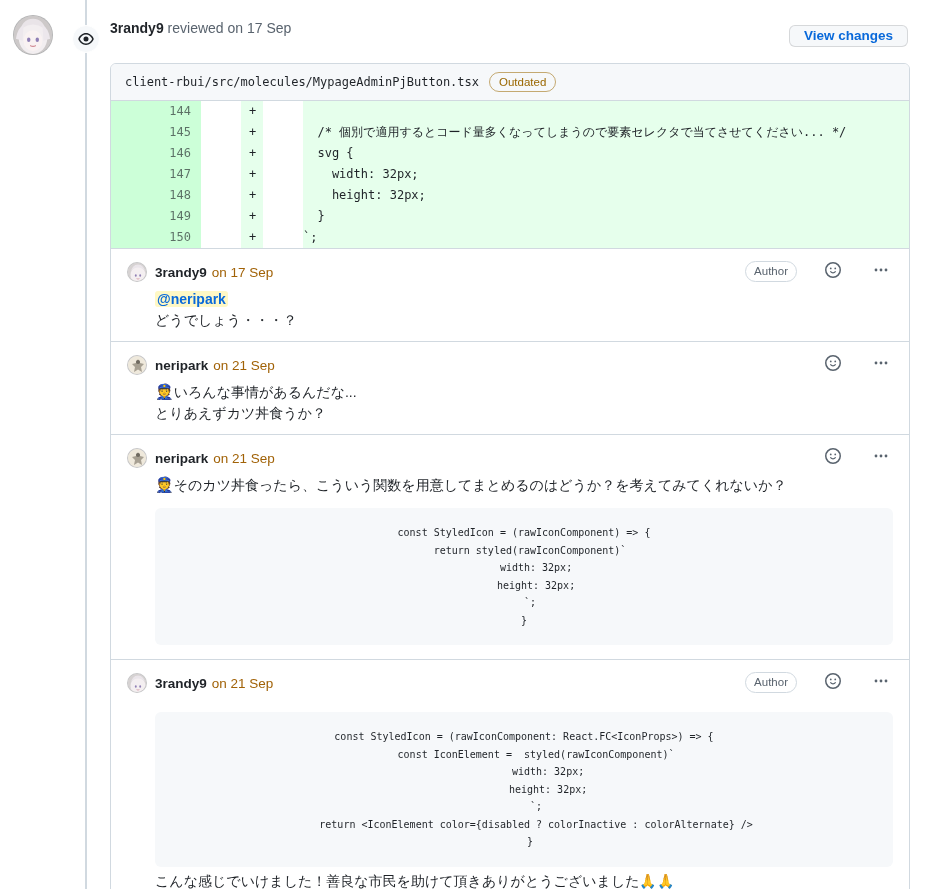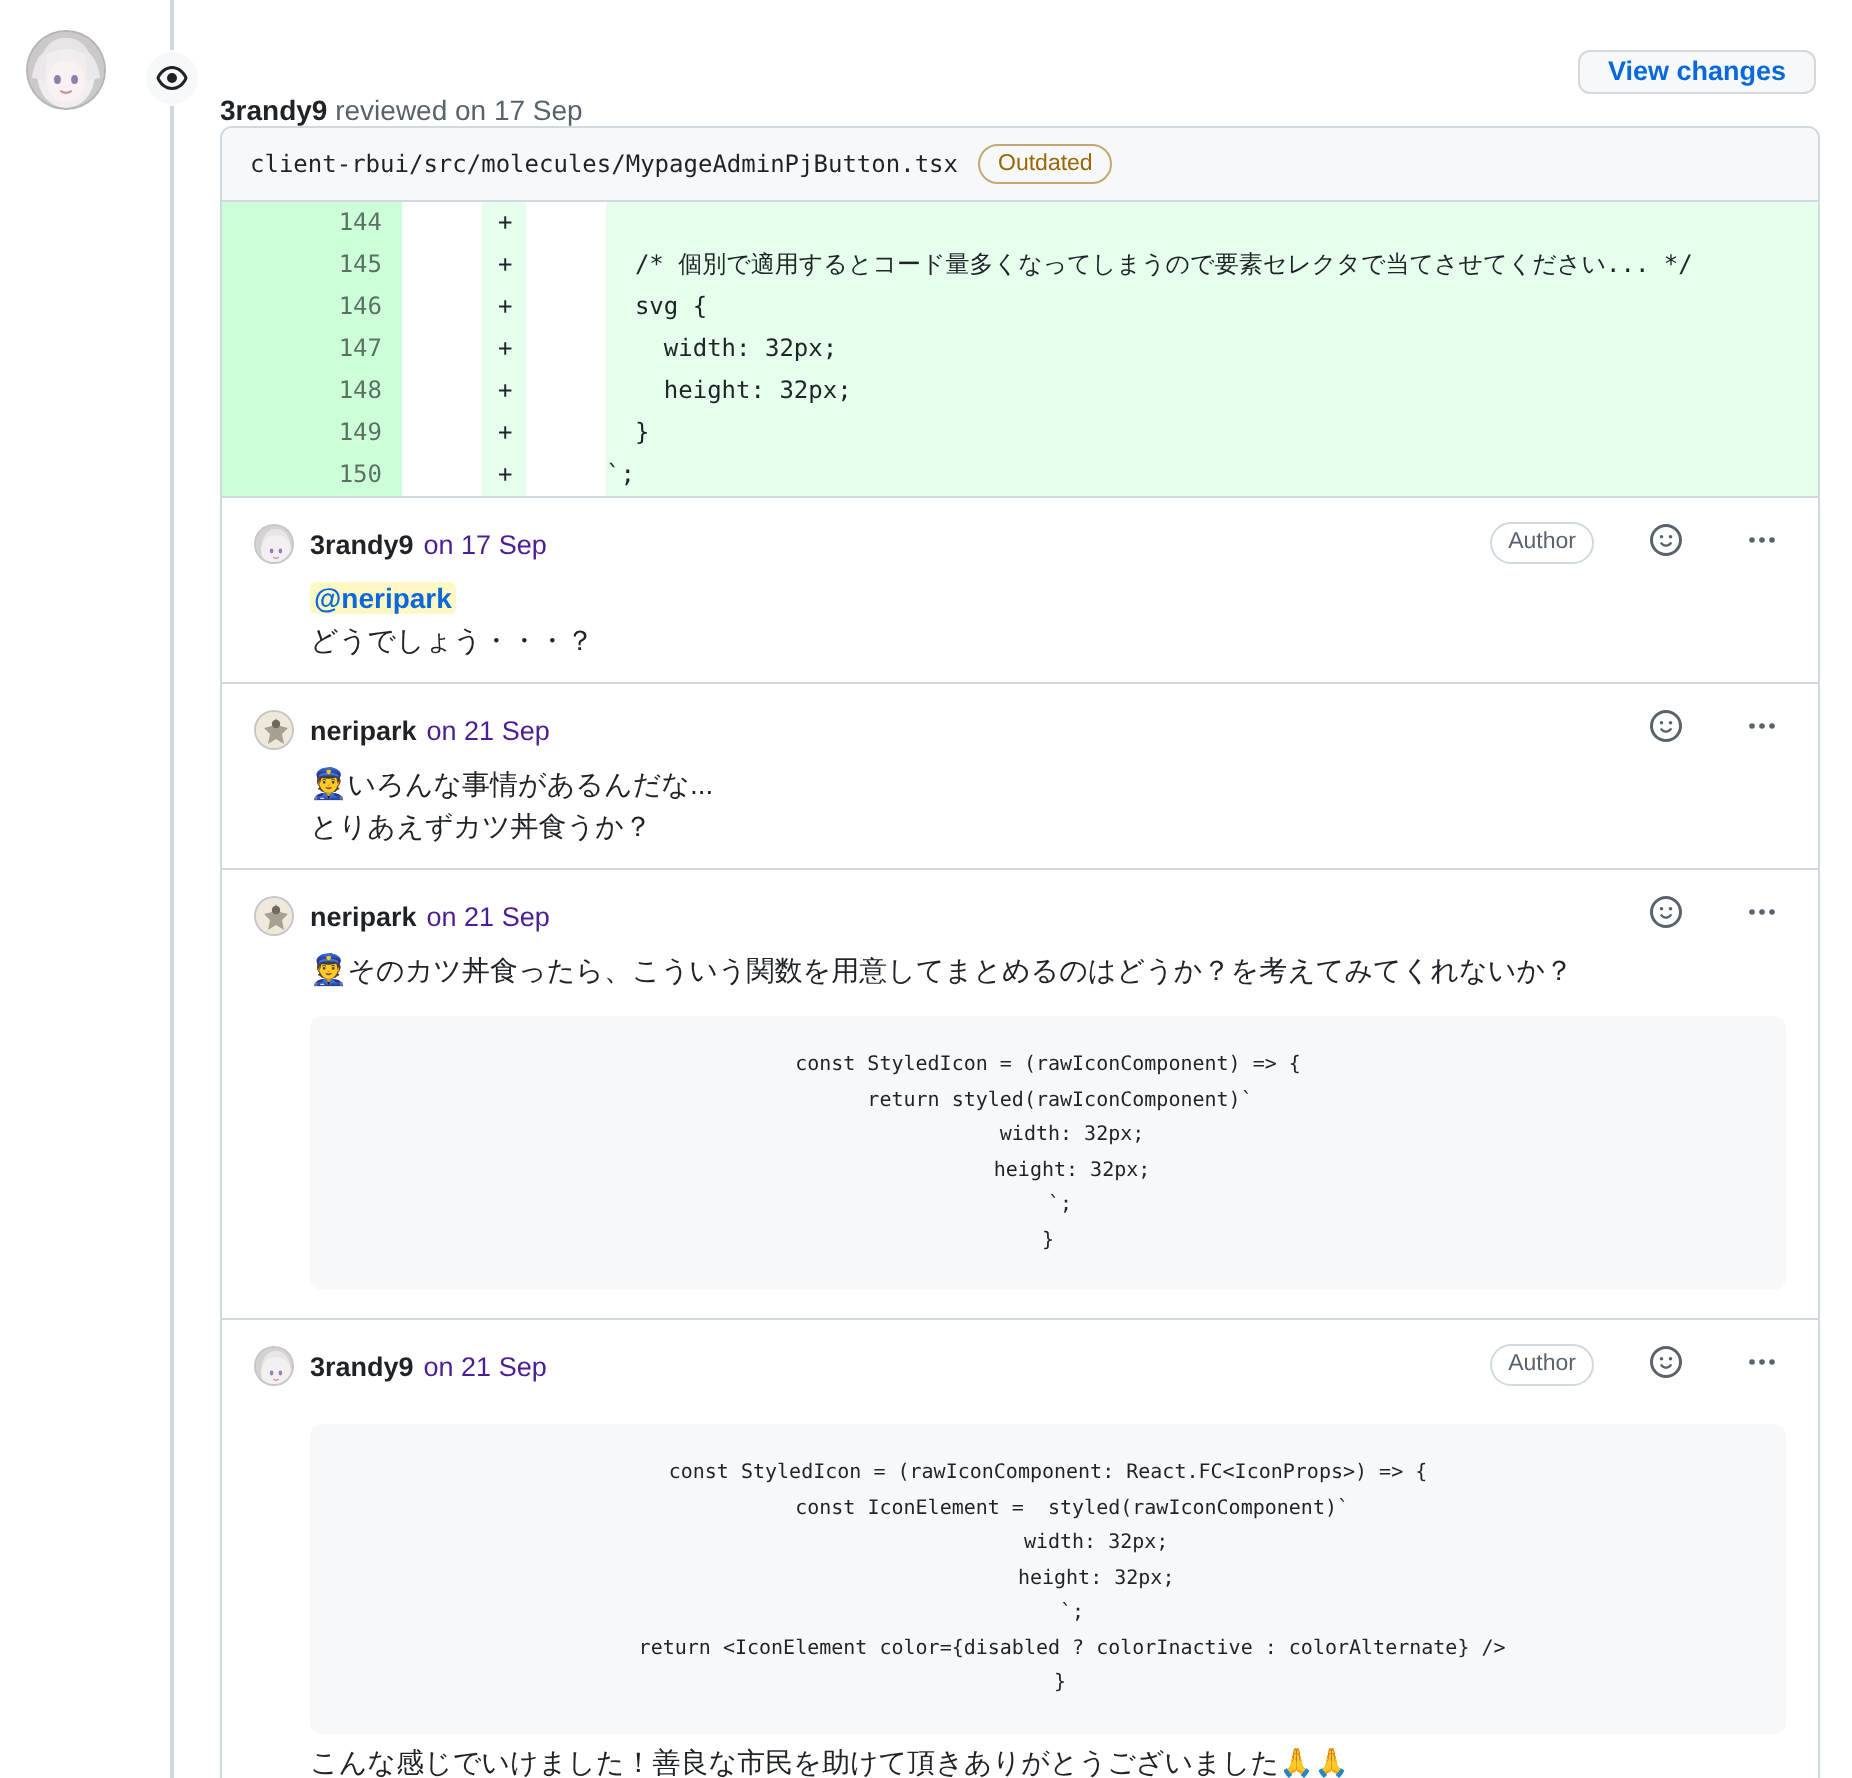--- a/index.html
+++ b/index.html
@@ -69,21 +69,21 @@
     display: flex;
     align-items: center;
     justify-content: center;
     border: 1px solid #ffffff;
   }
   .eye-badge svg { display: block; }
 
   .review-title {
     position: absolute;
     left: 110px;
-    top: 37px;
+    top: 10px;
     font-size: 14px;
     line-height: 20px;
     color: #59636e;
     white-space: nowrap;
   }
   .review-title .user {
     color: #1f2328;
     font-weight: 700;
   }
   .view-changes {
@@ -200,21 +200,21 @@
     border: 1px solid rgba(31,35,40,0.12);
     background: #dddddd;
   }
   .c-user {
     font-size: 13.5px;
     font-weight: 700;
     color: #1f2328;
   }
   .c-date {
     font-size: 13.5px;
-    color: #4c1d95;
+    color: #a16207;
     margin-left: 5px;
     text-align: right;
   }
   .c-actions {
     position: absolute;
     right: 0;
     top: -3px;
     display: flex;
     align-items: flex-end;
     gap: 24px;

